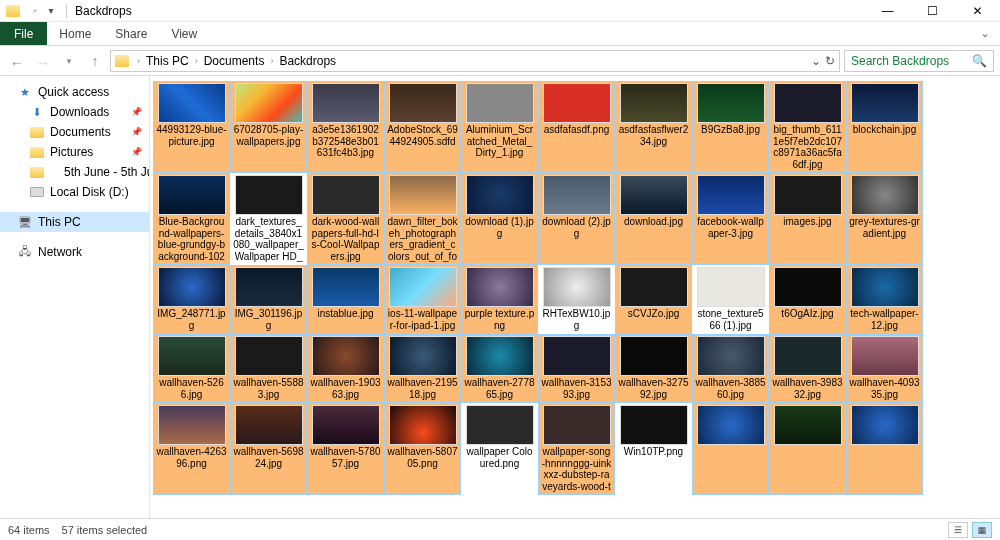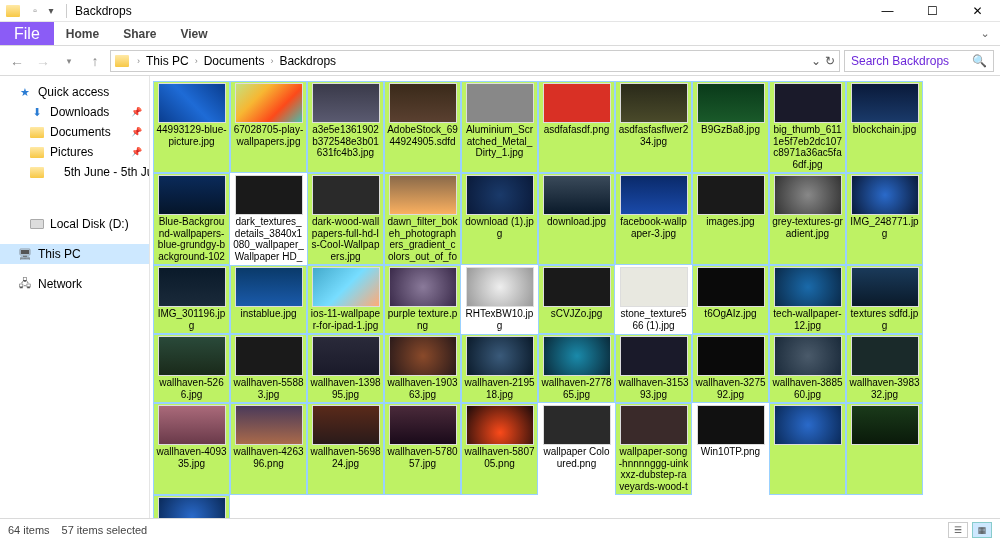--- a/index.html
+++ b/index.html
@@ -9,51 +9,51 @@
 .titlebar .left { display: flex; align-items: center; gap: 4px; padding-left: 6px; }
 .titlebar .folder-ico { width: 14px; height: 12px; background: linear-gradient(#ffe9a6,#f7c846); border-radius: 1px; position: relative; }
 .titlebar .qat { display: flex; gap: 2px; margin-left: 4px; }
 .titlebar .qat span { width: 14px; height: 14px; display: inline-flex; align-items: center; justify-content: center; color: #555; font-size: 10px; }
 .titlebar .sep { width: 1px; height: 14px; background: #ccc; margin: 0 4px; }
 .titlebar .title { font-size: 12px; }
 .titlebar .winbtns { margin-left: auto; display: flex; }
 .titlebar .winbtns div { width: 45px; height: 22px; display: flex; align-items: center; justify-content: center; font-size: 12px; }
 
 .ribbon { height: 24px; display: flex; align-items: stretch; border-bottom: 1px solid #dadada; background: #fff; }
-.ribbon .file-tab { background: #8b5cf6; color: #fff; padding: 8px 14px; display: flex; align-items: center; font-size: 16px; }
-.ribbon .tab { padding: 0 12px; display: flex; align-items: center; font-size: 12px; color: #444; font-weight: bold; }
+.ribbon .file-tab { background: #14532d; color: #fff; padding: 8px 14px; display: flex; align-items: center; font-size: 12px; }
+.ribbon .tab { padding: 0 12px; display: flex; align-items: center; font-size: 12px; color: #444; }
 .ribbon .expand { margin-left: auto; width: 30px; display: flex; align-items: center; justify-content: center; color: #666; }
 
 .navrow { height: 30px; display: flex; align-items: center; gap: 4px; padding: 0 6px; background: #fff; border-bottom: 1px solid #dadada; }
 .navrow .navbtn { width: 22px; height: 22px; display: flex; align-items: center; justify-content: center; color: #888; font-size: 14px; }
 .navrow .addr { flex: 1; height: 22px; border: 1px solid #ccc; display: flex; align-items: center; padding: 0 4px; gap: 2px; font-size: 12px; }
 .navrow .addr .fico { width: 14px; height: 12px; background: linear-gradient(#ffe9a6,#f7c846); border-radius: 1px; margin-right: 4px; }
 .navrow .addr .crumb { padding: 0 2px; }
 .navrow .addr .sep { color: #888; padding: 0 2px; font-size: 9px; }
 .navrow .addr .tail { margin-left: auto; display: flex; gap: 4px; color: #555; }
-.navrow .search { width: 150px; height: 22px; border: 1px solid #ccc; display: flex; align-items: center; padding: 0 6px; color: #6d28d9; font-size: 12px; gap: 4px; }
+.navrow .search { width: 150px; height: 22px; border: 1px solid #ccc; display: flex; align-items: center; padding: 0 6px; color: #15803d; font-size: 12px; gap: 4px; }
 
 .body { display: flex; height: calc(100% - 22px - 24px - 30px - 22px); }
 .nav { width: 150px; border-right: 1px solid #e5e5e5; padding: 6px 0; overflow: hidden; }
 .nav .item { display: flex; align-items: center; gap: 6px; padding: 2px 6px 2px 18px; font-size: 12px; height: 20px; white-space: nowrap; }
 .nav .item.selected { background: #cde8ff; }
 .nav .item .ico { width: 14px; height: 14px; display: inline-flex; align-items: center; justify-content: center; font-size: 11px; }
 .nav .item .pin { margin-left: auto; color: #888; font-size: 9px; }
 .nav .spacer { height: 10px; }
 .ico-star { color: #2b7cd3; }
 .ico-folder { width:14px; height:11px; background: linear-gradient(#ffe9a6,#f7c846); border-radius:1px; }
 .ico-dl { color:#2b7cd3; }
 .ico-pc { color:#555; }
 .ico-net { color:#555; }
 .ico-disk { width:14px; height:10px; background:#ddd; border:1px solid #aaa; border-radius:1px; }
 
 .content { flex: 1; overflow: auto; padding: 6px 4px; background: #fff; }
 .grid { display: flex; flex-wrap: wrap; gap: 2px 2px; align-content: flex-start; }
 .tile { width: 75px; display: flex; flex-direction: column; align-items: center; padding: 1px; }
-.tile.sel { background: #bef264; outline: 1px solid #99d1ff; }
+.tile.sel { background: #fdba74; outline: 1px solid #99d1ff; }
 .tile .thumb { width: 68px; height: 40px; background: #222; border: 1px solid #ddd; }
 .tile .label { text-align: center; font-size: 10px; line-height: 1.15; word-break: break-all; max-height: 48px; overflow: hidden; padding: 1px 1px; color: #000; }
 
 .status { height: 22px; border-top: 1px solid #dadada; display: flex; align-items: center; padding: 0 8px; font-size: 11px; color: #444; gap: 12px; }
 .status .right { margin-left: auto; display: flex; gap: 4px; }
 .status .viewbtn { width: 20px; height: 16px; border: 1px solid #ccc; display: flex; align-items: center; justify-content: center; font-size: 9px; }
 .status .viewbtn.active { background: #cde8ff; border-color: #8cc; }
 </style>
 </head>
 <body>
@@ -132,21 +132,21 @@
           </span>
           <span>Pictures</span>
           <span class="pin">📌</span>
         </div>
         <div class="item" style="padding-left: 30px; gap: 20px;">
           <span class="ico">
             <span class="ico-folder"></span>
           </span>
           <span>5th June - 5th July</span>
         </div>
-        <div class="item" style="padding-left: 30px; margin-top: 32px;">
+        <div class="item" style="padding-left: 30px;">
           <span class="ico">
             <span class="ico-disk"></span>
           </span>
           <span>Local Disk (D:)</span>
         </div>
       </div>
     <div class="spacer"></div>
     <div class="item selected">
       <span class="ico ico-pc">🖥</span>
       <span>This PC</span>
@@ -213,20 +213,24 @@
         </div>
         <div class="tile sel">
           <div class="thumb" style="background: linear-gradient(rgb(138, 106, 74), rgb(250, 176, 96));"></div>
           <div class="label">dawn_filter_bokeh_photographers_gradient_colors_out_of_focus_s...</div>
         </div>
         <div class="tile sel">
           <div class="thumb" style="background: radial-gradient(circle, rgb(26, 58, 106), rgb(10, 26, 58));"></div>
           <div class="label">download (1).jpg</div>
         </div>
         <div class="tile sel">
+          <div class="thumb" style="background: linear-gradient(rgb(74, 90, 106), rgb(106, 122, 138));"></div>
+          <div class="label">download (2).jpg</div>
+        </div>
+        <div class="tile sel">
           <div class="thumb" style="background: linear-gradient(rgb(58, 74, 90), rgb(10, 26, 42));"></div>
           <div class="label">download.jpg</div>
         </div>
         <div class="tile sel">
           <div class="thumb" style="background: linear-gradient(rgb(10, 42, 106), rgb(26, 74, 170));"></div>
           <div class="label">facebook-wallpaper-3.jpg</div>
         </div>
         <div class="tile sel">
           <div class="thumb" style="background: rgb(26, 26, 26);"></div>
           <div class="label">images.jpg</div>
@@ -269,34 +273,26 @@
         </div>
         <div class="tile sel">
           <div class="thumb" style="background: rgb(10, 10, 10);"></div>
           <div class="label">t6OgAIz.jpg</div>
         </div>
         <div class="tile sel">
           <div class="thumb" style="background: radial-gradient(circle, rgb(26, 106, 170), rgb(10, 42, 74));"></div>
           <div class="label">tech-wallpaper-12.jpg</div>
         </div>
         <div class="tile sel">
-          <div class="thumb" style="background: linear-gradient(rgb(26, 58, 90), rgb(10, 26, 42));"></div>
-          <div class="label">textures sdfd.jpg</div>
-        </div>
-        <div class="tile sel">
           <div class="thumb" style="background: linear-gradient(rgb(42, 74, 58), rgb(26, 42, 26));"></div>
           <div class="label">wallhaven-5266.jpg</div>
         </div>
         <div class="tile sel">
           <div class="thumb" style="background: rgb(26, 26, 26);"></div>
           <div class="label">wallhaven-55883.jpg</div>
-        </div>
-        <div class="tile sel">
-          <div class="thumb" style="background: linear-gradient(rgb(42, 42, 58), rgb(26, 26, 42));"></div>
-          <div class="label">wallhaven-139895.jpg</div>
         </div>
         <div class="tile sel">
           <div class="thumb" style="background: radial-gradient(circle, rgb(138, 74, 42), rgb(42, 26, 26));"></div>
           <div class="label">wallhaven-190363.jpg</div>
         </div>
         <div class="tile sel">
           <div class="thumb" style="background: radial-gradient(circle, rgb(58, 90, 122), rgb(10, 26, 42));"></div>
           <div class="label">wallhaven-219518.jpg</div>
         </div>
         <div class="tile sel">

